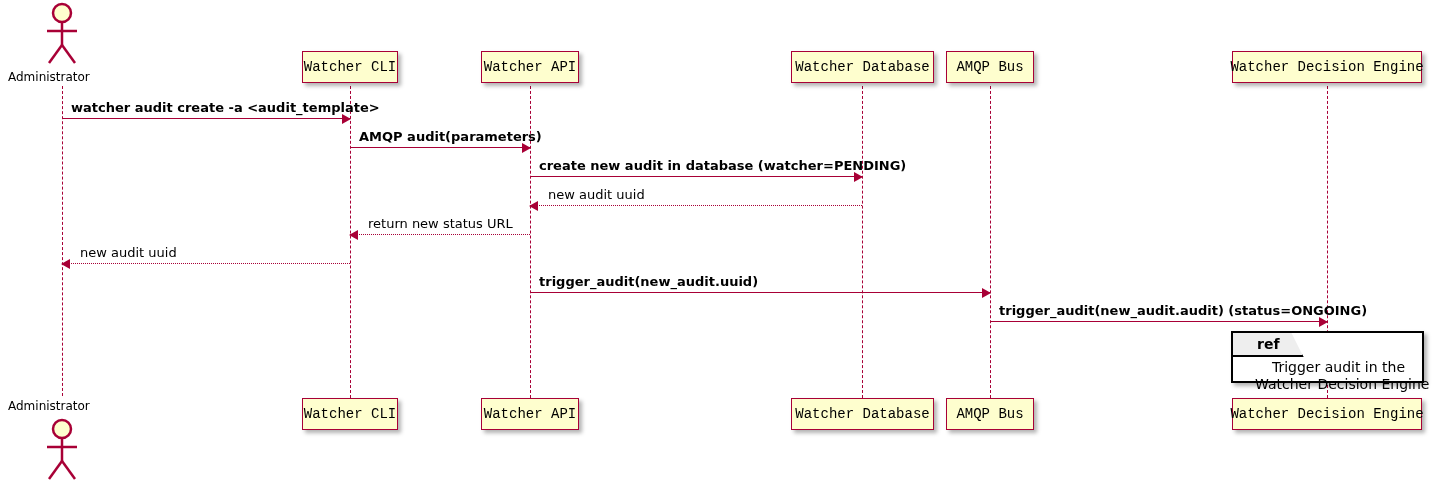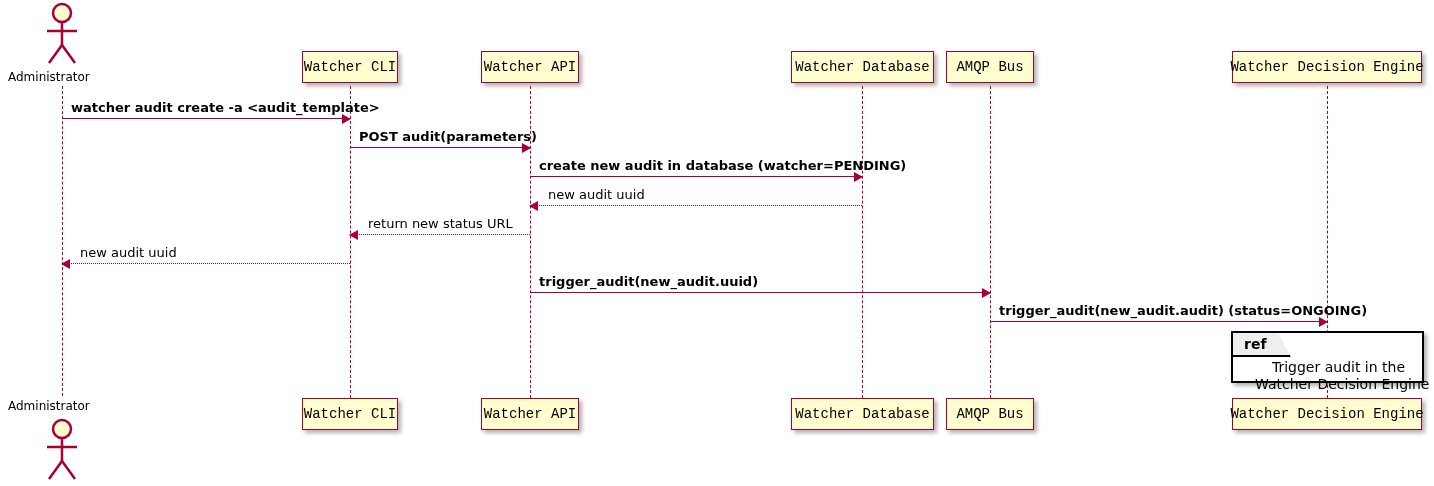--- a/index.html
+++ b/index.html
@@ -75,21 +75,21 @@
     box-shadow:3px 3px 4px rgba(0,0,0,.30);
     z-index:6;
   }
   .ref-tab{
     position:absolute;left:0;top:0;
     height:22px;
     background:#EEEEEE;
     border-right:2px solid #000;
     border-bottom:2px solid #000;
     display:flex;align-items:center;
-    padding:0 22px 0 11px;
+    padding:0 22px 0 24px;
     font-size:14px;font-weight:bold;color:#000;
     line-height:1;
     clip-path:polygon(0 0,calc(100% - 12px) 0,100% 100%,0 100%);
   }
   .ref-body{
     position:absolute;left:0;right:0;
     top:26px;
     text-align:center;
     font-size:14px;color:#000;line-height:17px;margin-left:22px;
   }
@@ -143,21 +143,21 @@
 
   <div class="msg right" style="left:62px;width:288px;top:118px;">
     <div class="line"></div>
     <div class="head"></div>
     <div class="label">watcher audit create -a &lt;audit_template&gt;</div>
   </div>
 
   <div class="msg right" style="left:350px;width:180px;top:147px;">
     <div class="line"></div>
     <div class="head"></div>
-    <div class="label">POST audit(parameters)</div>
+    <div class="label">AMQP audit(parameters)</div>
   </div>
 
   <div class="msg right" style="left:530px;width:332px;top:176px;">
     <div class="line"></div>
     <div class="head"></div>
     <div class="label">create new audit in database (watcher=PENDING)</div>
   </div>
 
   <div class="msg left dotted" style="left:530px;width:332px;top:205px;">
     <div class="line"></div>

